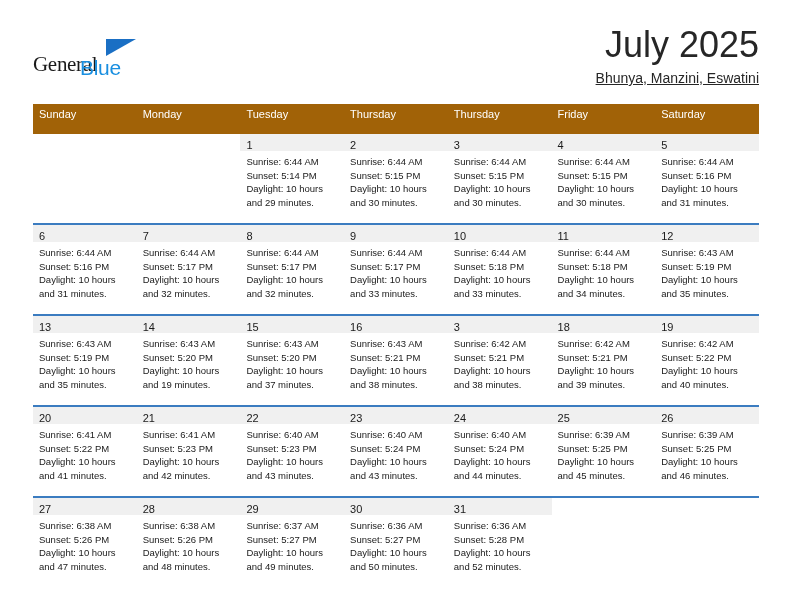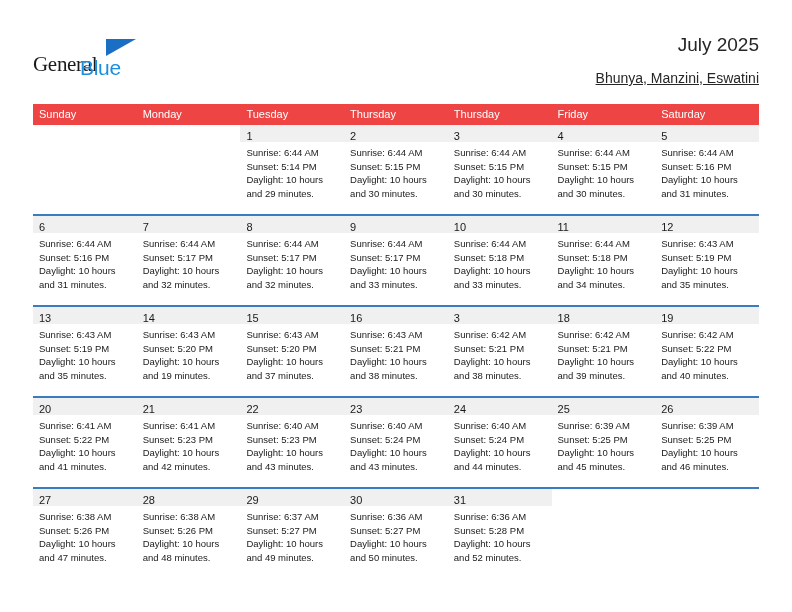--- a/index.html
+++ b/index.html
@@ -67,21 +67,21 @@
     margin-left: 18px;
   }
 
   .title-block {
     position: absolute;
     right: 0;
     top: 0;
     text-align: right;
   }
   .cal-title {
-    font-size: 19px;
+    font-size: 36px;
     color: #262626;
     line-height: 34px;
     white-space: nowrap;
   }
   .cal-subtitle {
     font-size: 14px;
     color: #262626;
     line-height: 20px;
     margin-top: 6px;
     white-space: nowrap;
@@ -92,26 +92,26 @@
   .calendar {
     position: absolute;
     left: 33px;
     top: 104px;
     width: 726px;
     border-collapse: collapse;
     table-layout: fixed;
   }
 
   .dow-row th {
-    background: #ef4444;
+    background: #a16207;
     color: #ffffff;
     font-size: 11px;
     font-weight: normal;
     text-align: left;
-    padding: 4px 0 5px 6px;
+    padding: 4px 0 14px 6px;
     height: 12px;
     border: none;
   }
 
   .week-row td {
     vertical-align: top;
     padding: 0;
     border: none;
     border-top: 2px solid #3b7cc0;
     height: 89px;

